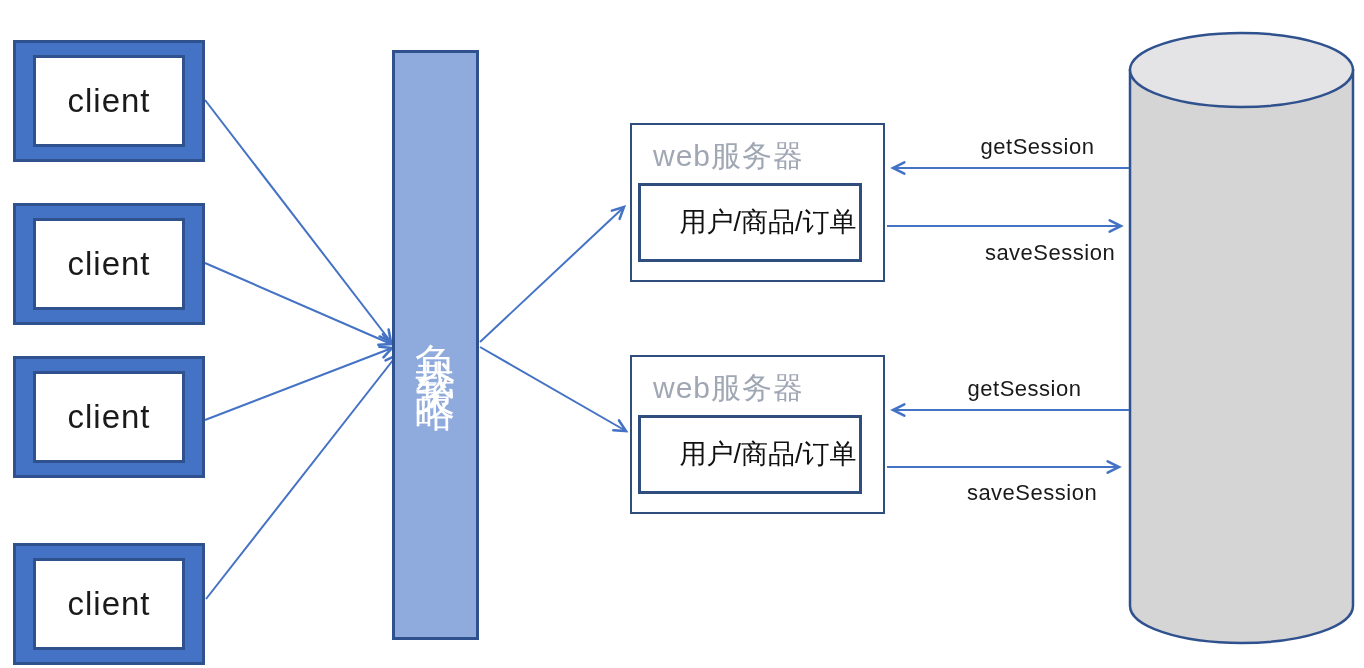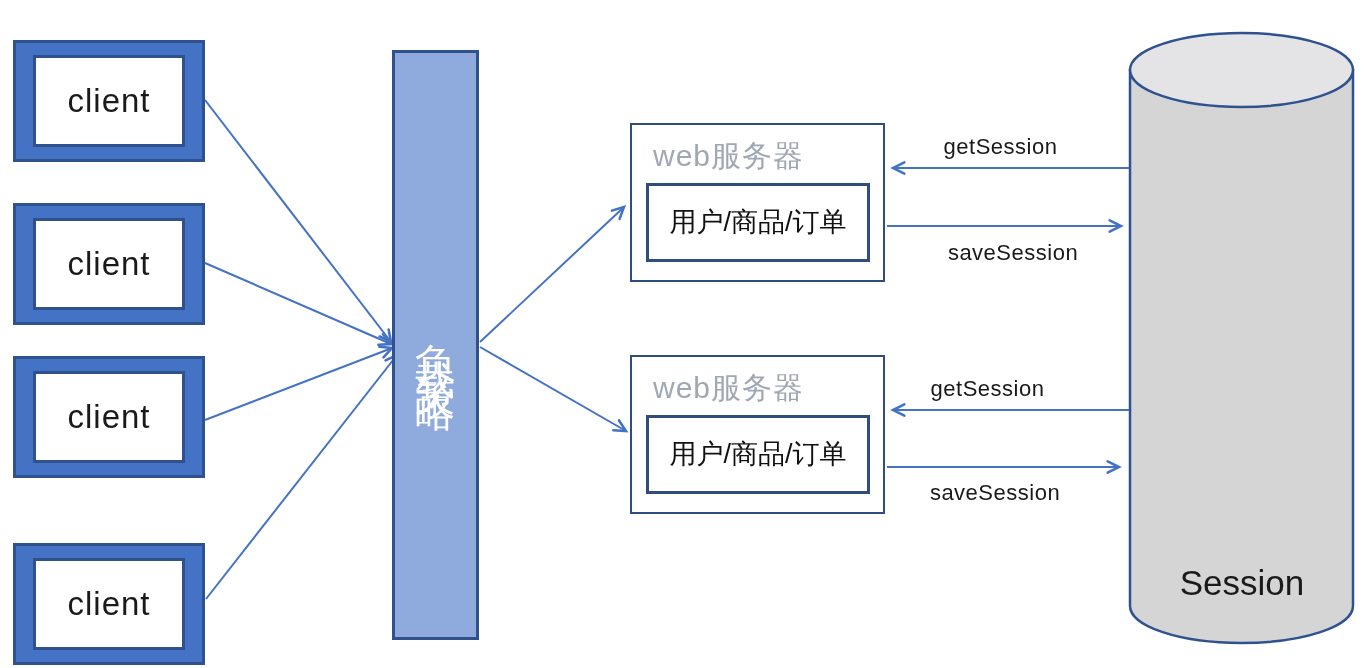--- a/index.html
+++ b/index.html
@@ -77,43 +77,44 @@
   }
   .server-title {
     position: absolute;
     left: 21px; top: 11px;
     font-size: 30px;
     color: #A0A7B4;
     letter-spacing: 1px;
   }
   .module-box {
     position: absolute;
-    left: 14px; top: 58px;
+    left: 6px; top: 58px;
     width: 224px; height: 79px;
     border: 3px solid #2F4E7E;
     box-sizing: border-box;
     display: flex;
     align-items: center;
-    justify-content: center;
+    justify-content: flex-end;
   }
   .module-label {
     width: 182px;
     font-size: 27px;
     line-height: 1.35;
     color: #111111;
     text-align: center;
     word-break: break-all;
   }
   
   .arrow-label {
     position: absolute;
     font-size: 22px;
     color: #1a1a1a;
     text-align: center;
     letter-spacing: 0.5px;
+    margin-left: 37px;
   }
   
   .session-label {
     position: absolute;
     left: 1131px; top: 563px;
     width: 222px;
     text-align: center;
     font-size: 35px;
     color: #1a1a1a;
   }
@@ -187,15 +188,14 @@
     <div class="module-box">
       <span class="module-label">用户/商品/订单</span>
     </div>
   </div>
 
   <div class="arrow-label" style="left:928px; top:134px; width:145px;">getSession</div>
   <div class="arrow-label" style="left:938px; top:240px; width:150px;">saveSession</div>
   <div class="arrow-label" style="left:915px; top:376px; width:145px;">getSession</div>
   <div class="arrow-label" style="left:920px; top:480px; width:150px;">saveSession</div>
 
-  <div class="session-label">Session</div>
 
 </div>
 
 </body></html>

